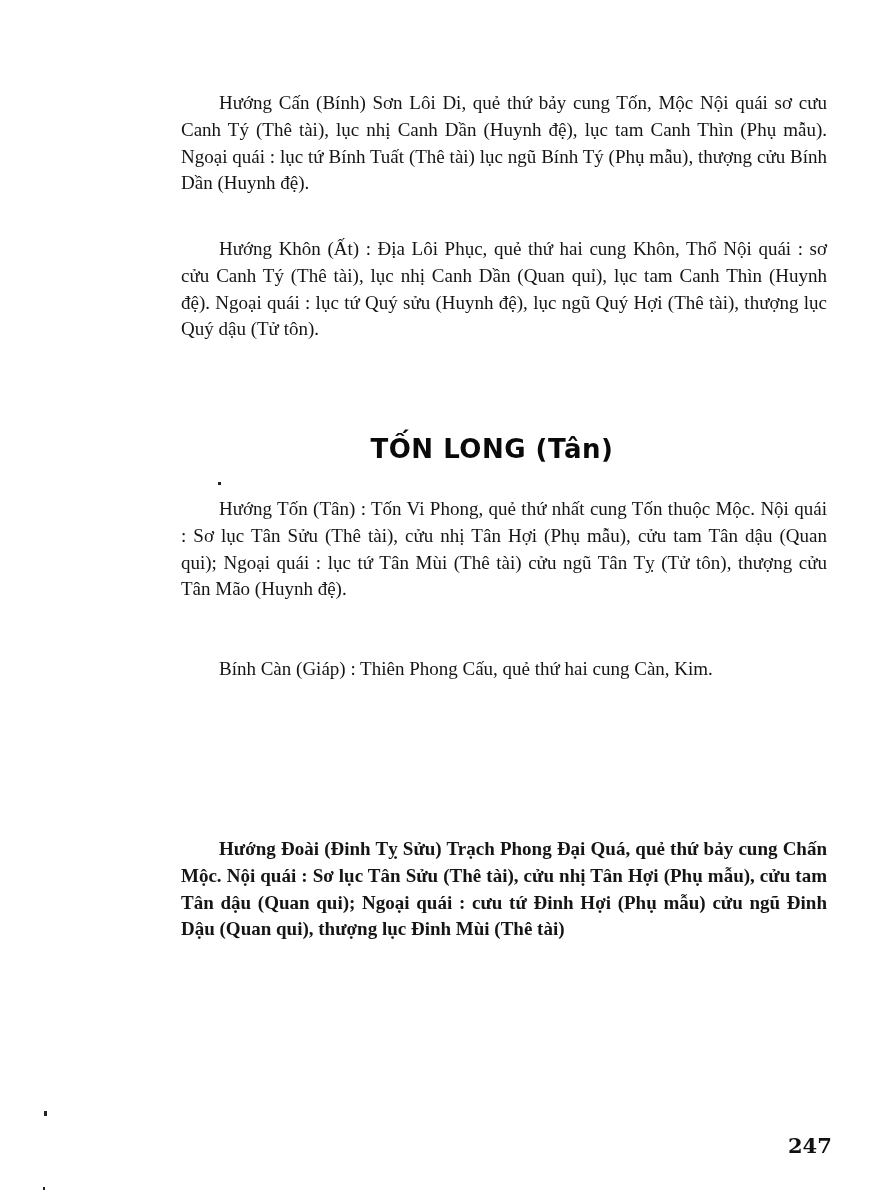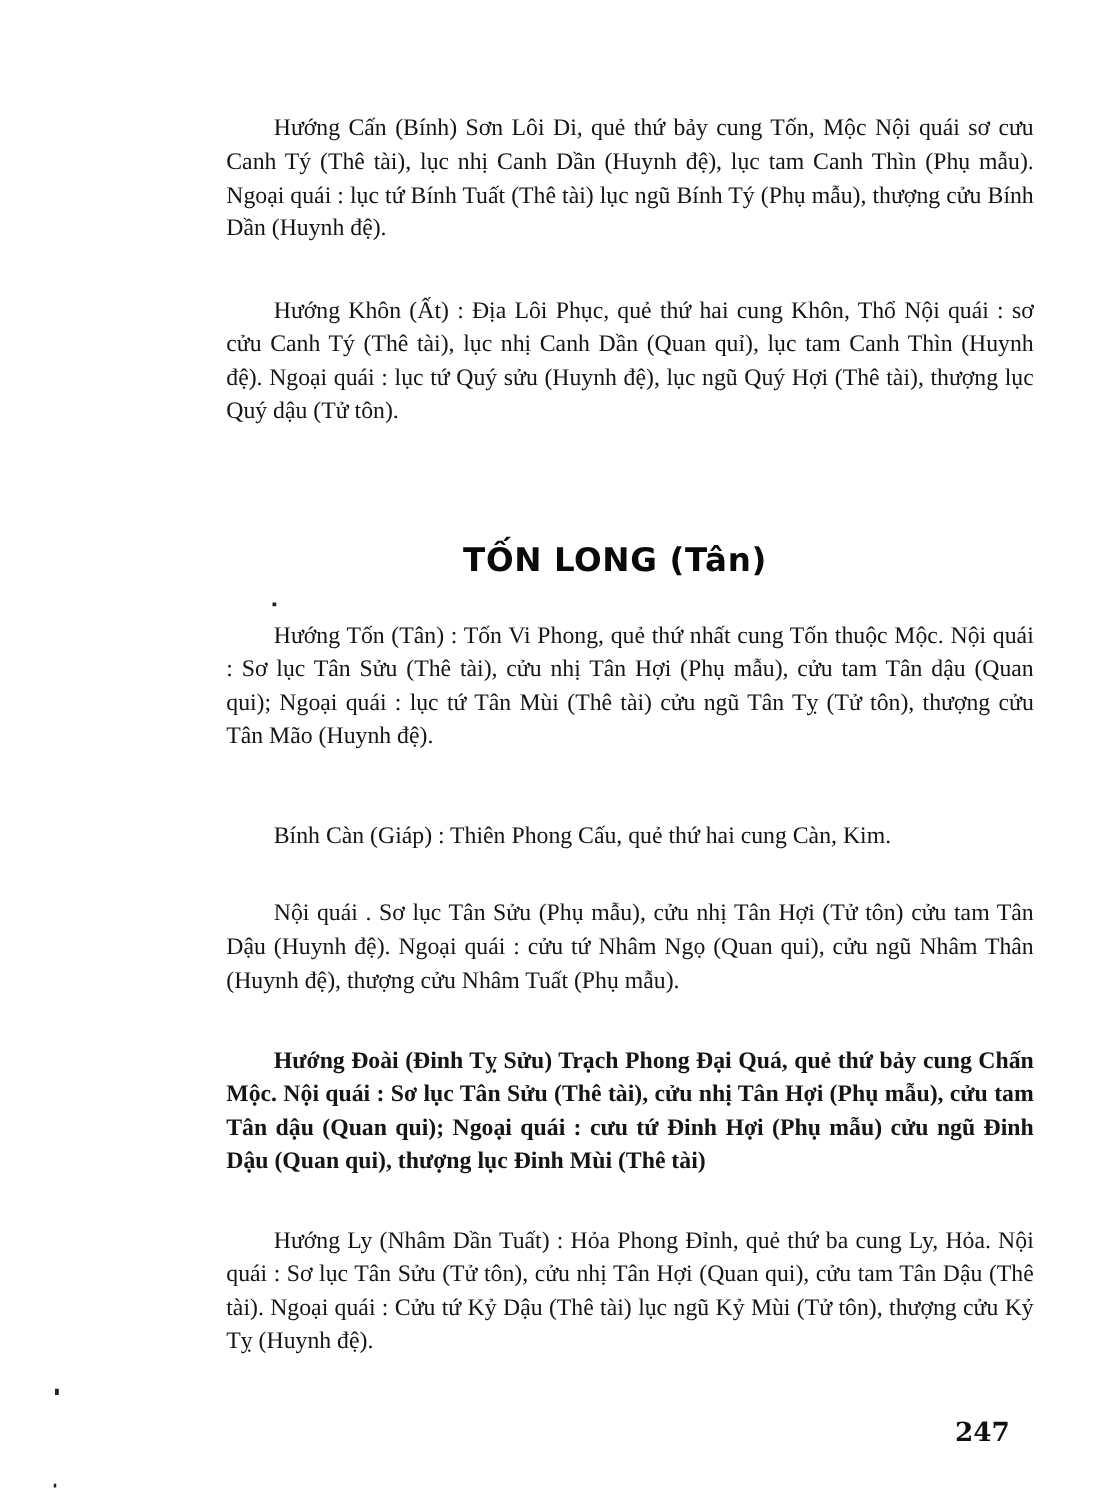--- a/index.html
+++ b/index.html
@@ -24,21 +24,21 @@
     text-align: center;
     font-family: "DejaVu Sans", "Liberation Sans", sans-serif;
     font-weight: bold;
     font-size: 26px;
     color: #0a0a0a;
     margin: 0;
     letter-spacing: 0.5px;
   }
   .page-number {
     position: absolute;
-    left: 764px; top: 1133px;
+    left: 788px; top: 1133px;
     font-family: "DejaVu Serif", "Liberation Serif", serif;
     font-weight: bold;
     font-size: 21px;
     color: #111;
   }
   .speck { position: absolute; background: #222; }
 </style>
 </head>
 <body>
 
@@ -46,21 +46,19 @@
 
   <p class="para" style="top:236px;">Hướng Khôn (Ất) : Địa Lôi Phục, quẻ thứ hai cung Khôn, Thổ Nội quái : sơ cửu Canh Tý (Thê tài), lục nhị Canh Dần (Quan quỉ), lục tam Canh Thìn (Huynh đệ). Ngoại quái : lục tứ Quý sửu (Huynh đệ), lục ngũ Quý Hợi (Thê tài), thượng lục Quý dậu (Tử tôn).</p>
   <p class="para" style="top:90px;">Hướng Cấn (Bính) Sơn Lôi Di, quẻ thứ bảy cung Tốn, Mộc Nội quái sơ cưu Canh Tý (Thê tài), lục nhị Canh Dần (Huynh đệ), lục tam Canh Thìn (Phụ mẫu). Ngoại quái : lục tứ Bính Tuất (Thê tài) lục ngũ Bính Tý (Phụ mẫu), thượng cửu Bính Dần (Huynh đệ).</p>
 
   <h2 class="heading" style="width:1000px;left:-8px;">TỐN LONG (Tân)</h2>
 
   <div class="speck" style="left:218px;top:482px;width:3px;height:3px;"></div>
 
   <p class="para" style="top:496px;">Hướng Tốn (Tân) : Tốn Vi Phong, quẻ thứ nhất cung Tốn thuộc Mộc. Nội quái : Sơ lục Tân Sửu (Thê tài), cửu nhị Tân Hợi (Phụ mẫu), cửu tam Tân dậu (Quan qui); Ngoại quái : lục tứ Tân Mùi (Thê tài) cửu ngũ Tân Tỵ (Tử tôn), thượng cửu Tân Mão (Huynh đệ).</p>
   <p class="para" style="top:656px;">Bính Càn (Giáp) : Thiên Phong Cấu, quẻ thứ hai cung Càn, Kim.</p>
-  <p class="para" style="top:718px;">Nội quái . Sơ lục Tân Sửu (Phụ mẫu), cửu nhị Tân Hợi (Tử tôn) cửu tam Tân Dậu (Huynh đệ). Ngoại quái : cửu tứ Nhâm Ngọ (Quan qui), cửu ngũ Nhâm Thân (Huynh đệ), thượng cửu Nhâm Tuất (Phụ mẫu).</p>
   <p class="para" style="top:836px;font-weight:bold;">Hướng Đoài (Đinh Tỵ Sửu) Trạch Phong Đại Quá, quẻ thứ bảy cung Chấn Mộc. Nội quái : Sơ lục Tân Sửu (Thê tài), cửu nhị Tân Hợi (Phụ mẫu), cửu tam Tân dậu (Quan qui); Ngoại quái : cưu tứ Đinh Hợi (Phụ mẫu) cửu ngũ Đinh Dậu (Quan qui), thượng lục Đinh Mùi (Thê tài)</p>
-  <p class="para" style="top:980px;">Hướng Ly (Nhâm Dần Tuất) : Hỏa Phong Đỉnh, quẻ thứ ba cung Ly, Hỏa. Nội quái : Sơ lục Tân Sửu (Tử tôn), cửu nhị Tân Hợi (Quan qui), cửu tam Tân Dậu (Thê tài). Ngoại quái : Cửu tứ Kỷ Dậu (Thê tài) lục ngũ Kỷ Mùi (Tử tôn), thượng cửu Kỷ Tỵ (Huynh đệ).</p>
 
   <div class="page-number">247</div>
 
   <div class="speck" style="left:44px;top:1111px;width:3px;height:5px;"></div>
   <div class="speck" style="left:43px;top:1187px;width:2px;height:3px;"></div>
 </div>
 
 </body></html>

